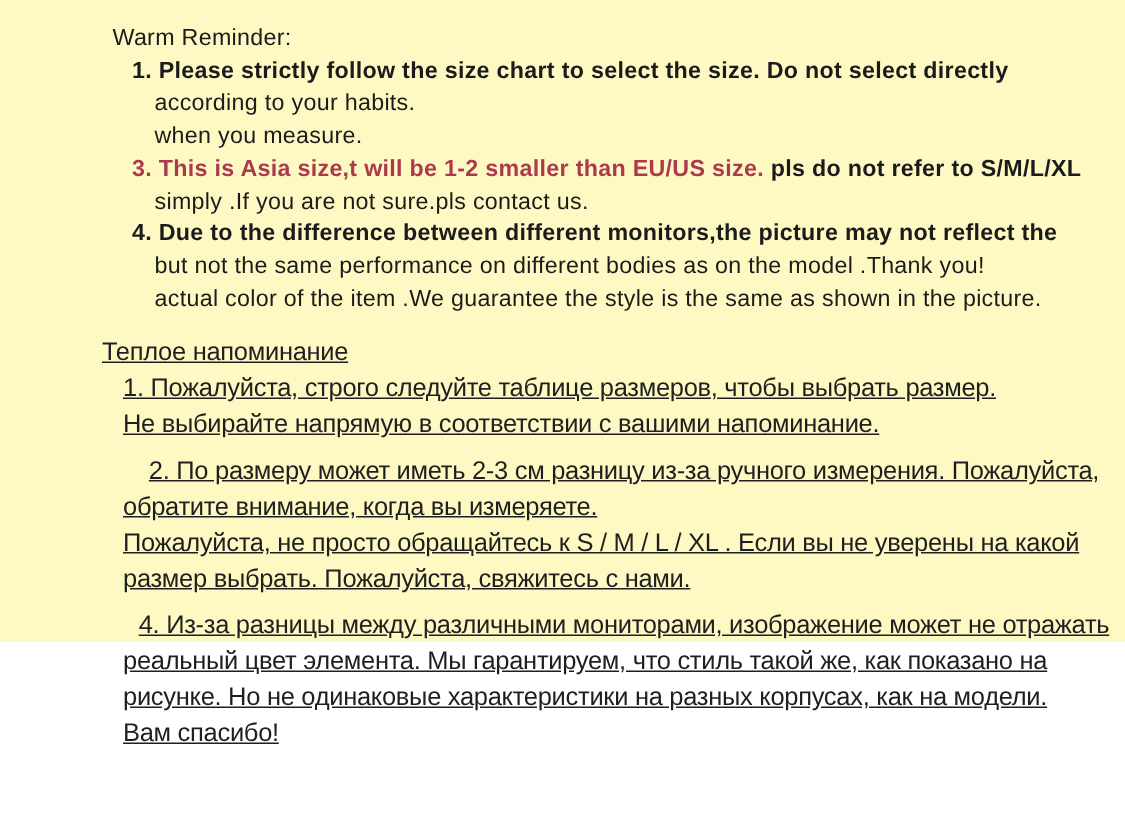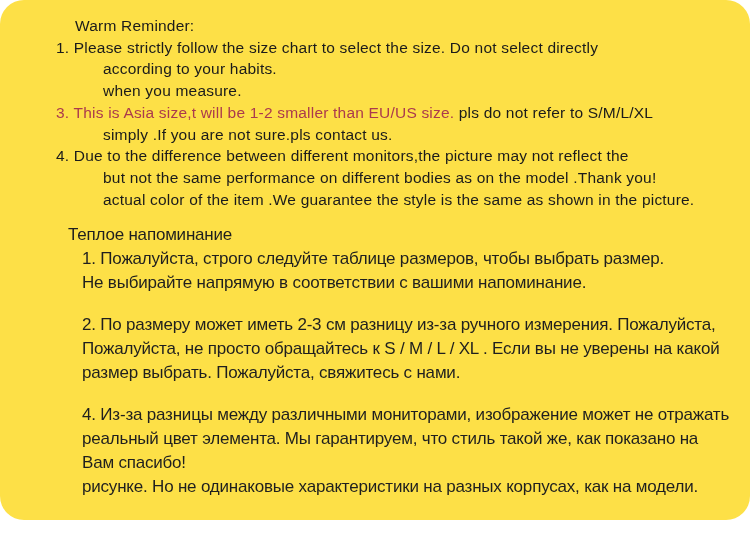--- a/index.html
+++ b/index.html
@@ -5,50 +5,50 @@
   html, body {
     margin: 0;
     padding: 0;
     width: 750px;
     height: 556px;
     background: #ffffff;
     overflow: hidden;
   }
   .page {
     width: 750px;
-    height: 520px;
-    background: #fde047;
-    border-radius: 24px;
+    height: 428px;
+    background: #fef9c3;
   }
   
   .en {
     padding-top: 15px;
     font-family: "Liberation Sans", "DejaVu Sans", sans-serif;
     font-size: 15.5px;
     line-height: 21.7px;
     color: #1b1b1b;
     font-weight: 500;
     letter-spacing: 0.2px;
   }
   .en .heading { margin-left: 75px; }
-  .en .item    { margin-left: 56px; white-space: nowrap; }
+  .en .item    { margin-left: 88px; white-space: nowrap; font-weight: bold; }
   .en .cont    { margin-left: 103px; white-space: nowrap; }
   .red-en { color: #ab3a4d; }
   
   .ru {
     margin-top: 13px;
     font-family: "Liberation Sans", "DejaVu Sans", sans-serif;
     font-size: 17px;
     line-height: 24px;
     color: #1f1f1f;
     letter-spacing: -0.2px;
+    text-decoration: underline;
   }
   .ru .heading { margin-left: 68px; }
   .ru .line    { margin-left: 82px; white-space: nowrap; }
-  .ru .gap     { margin-top: 18px; }
+  .ru .gap     { margin-top: 7px; text-align: center; }
   .red-ru { color: #b53c46; }
 </style>
 </head>
 <body>
 
 <div class="page">
 
   <section class="en">
     <div class="heading">Warm Reminder:</div>
     <div class="item">1. Please strictly follow the size chart to select the size. Do not select directly</div>
@@ -59,21 +59,22 @@
     <div class="item">4. Due to the difference between different monitors,the picture may not reflect the</div>
     <div class="cont">but not the same performance on different bodies as on the model .Thank you!</div>
     <div class="cont">actual color of the item .We guarantee the style is the same as shown in the picture.</div>
   </section>
 
   <section class="ru">
     <div class="heading">Теплое напоминание</div>
     <div class="line">1. Пожалуйста, строго следуйте таблице размеров, чтобы выбрать размер.</div>
     <div class="line">Не выбирайте напрямую в соответствии с вашими напоминание.</div>
     <div class="line gap">2. По размеру может иметь 2-3 см разницу из-за ручного измерения. Пожалуйста,</div>
+    <div class="line">обратите внимание, когда вы измеряете.</div>
     <div class="line">Пожалуйста, не просто обращайтесь к S / M / L / XL . Если вы не уверены на какой</div>
     <div class="line">размер выбрать. Пожалуйста, свяжитесь с нами.</div>
     <div class="line gap">4. Из-за разницы между различными мониторами, изображение может не отражать</div>
     <div class="line">реальный цвет элемента. Мы гарантируем, что стиль такой же, как показано на</div>
+    <div class="line">рисунке. Но не одинаковые характеристики на разных корпусах, как на модели.</div>
     <div class="line">Вам спасибо!</div>
-    <div class="line">рисунке. Но не одинаковые характеристики на разных корпусах, как на модели.</div>
   </section>
 
 </div>
 
 </body></html>

